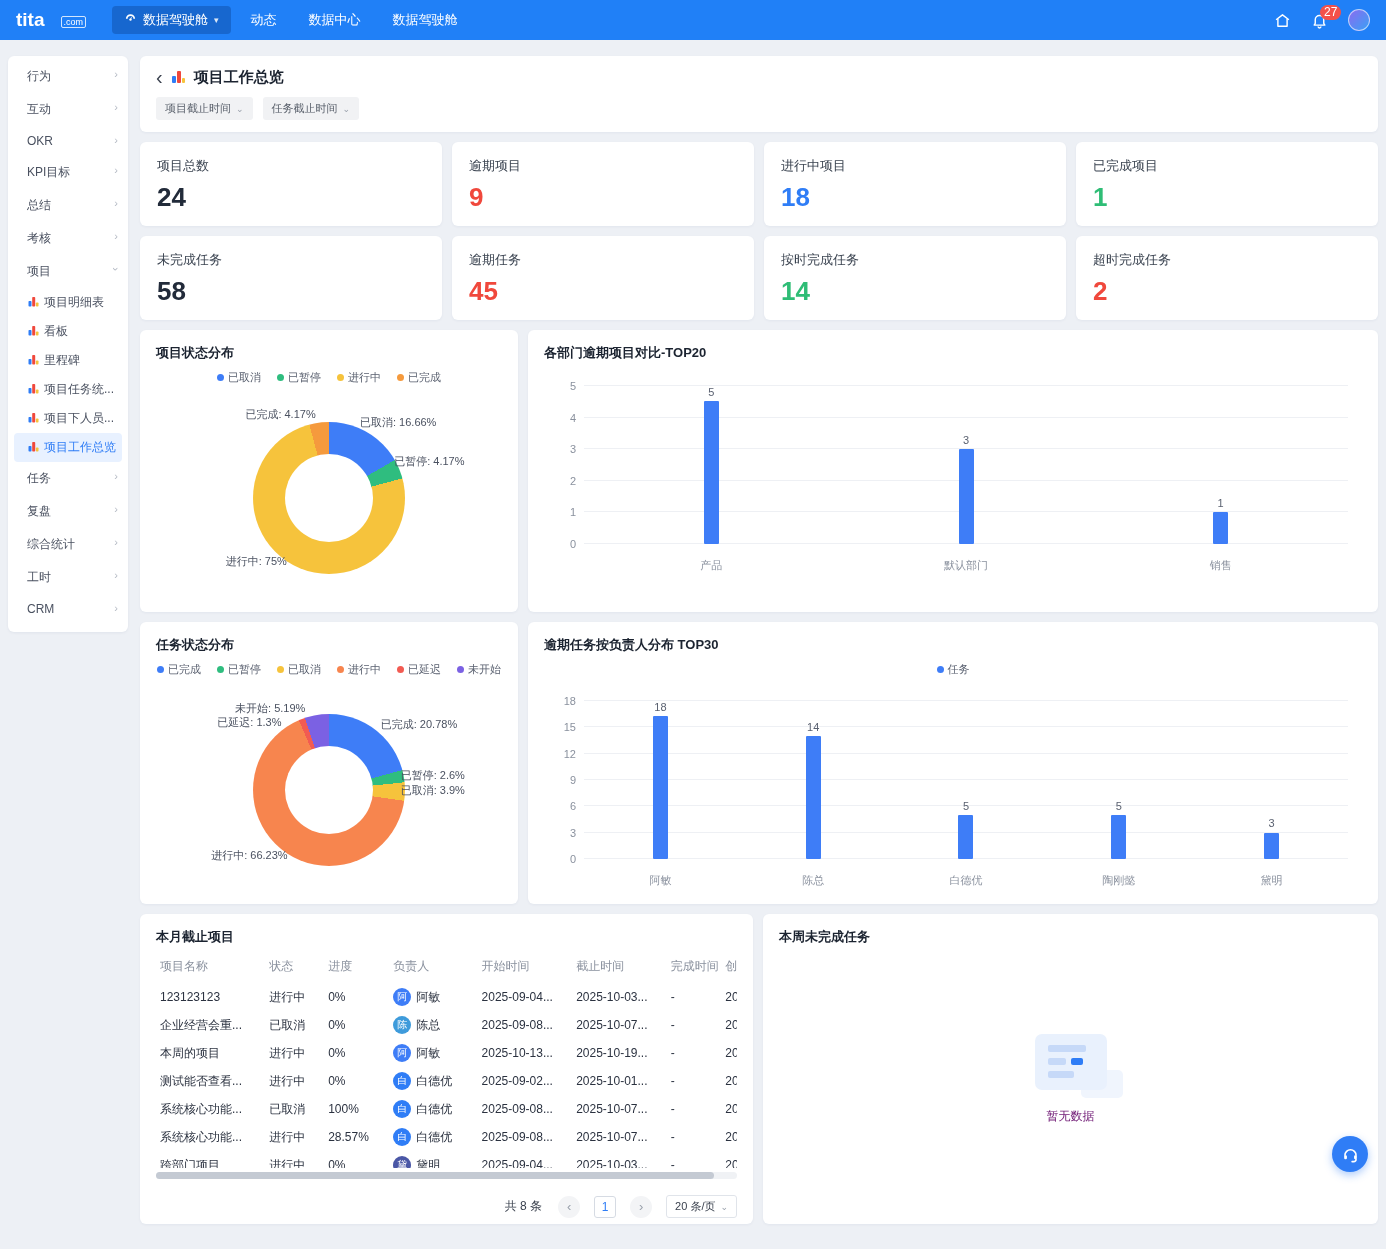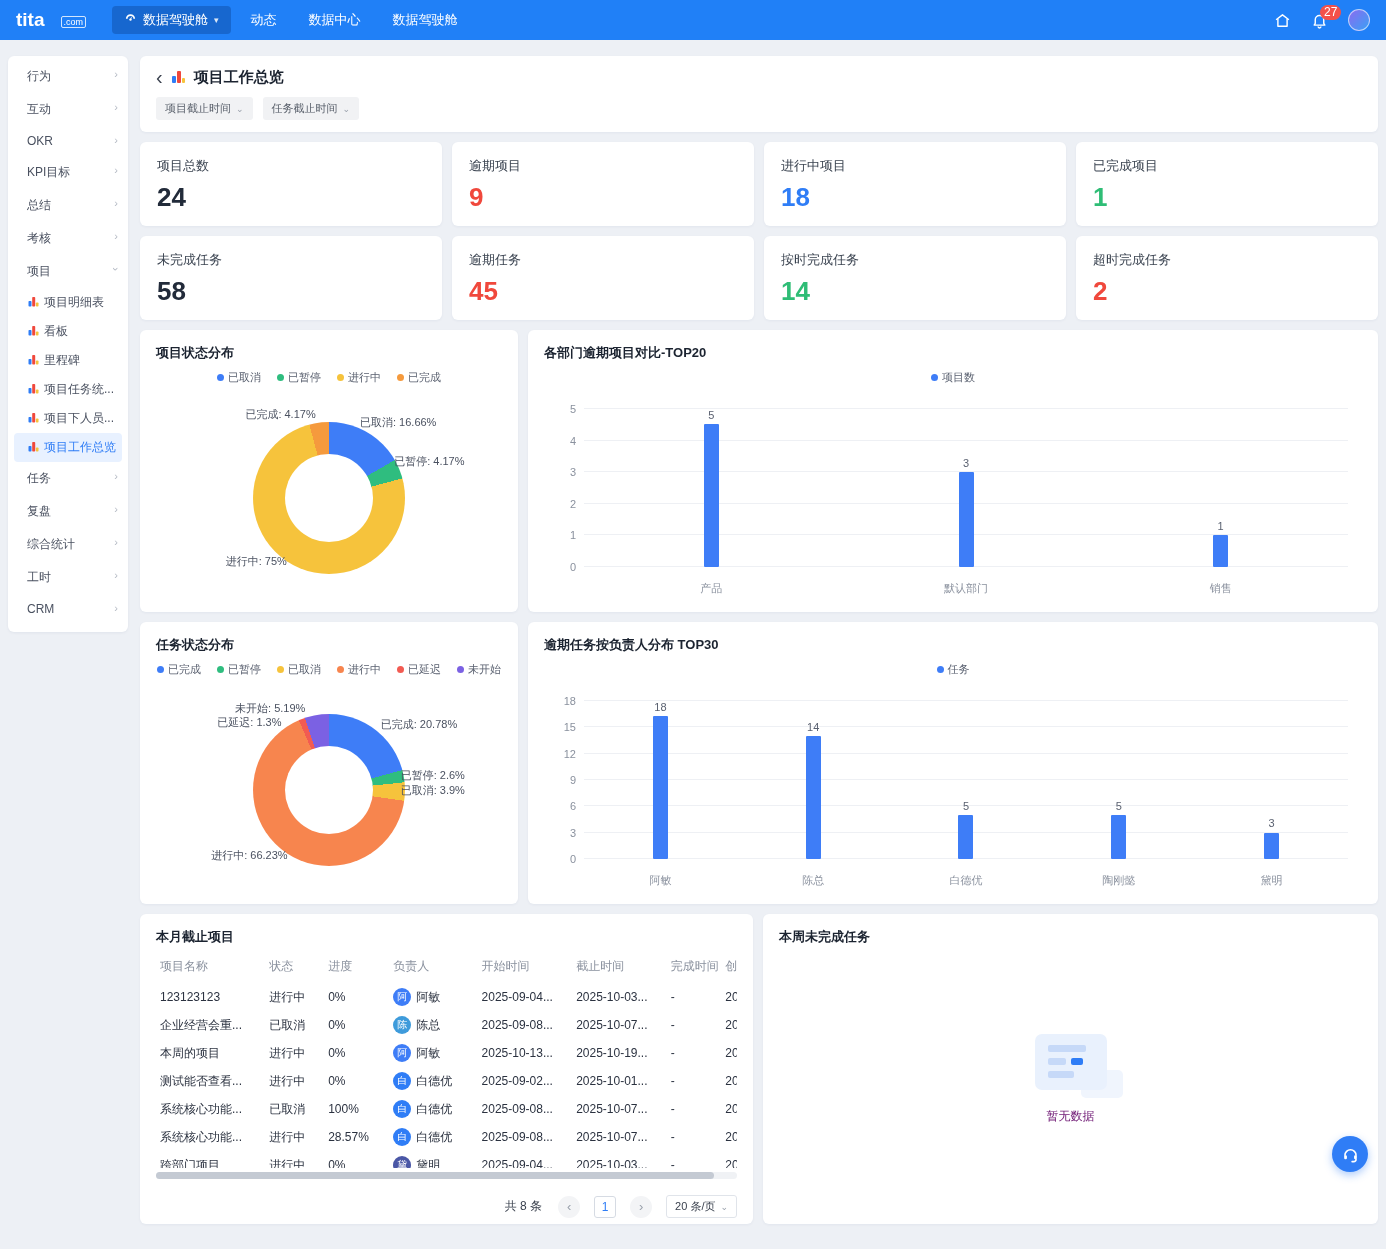--- a/index.html
+++ b/index.html
@@ -337,26 +337,20 @@
         <div class="donut-area">
             <div class="donut" style="background: conic-gradient(rgb(62, 125, 247) 0%, rgb(62, 125, 247) 16.66%, rgb(47, 189, 127) 16.66%, rgb(47, 189, 127) 20.83%, rgb(246, 195, 60) 20.83%, rgb(246, 195, 60) 95.83%, rgb(245, 154, 61) 95.83%, rgb(245, 154, 61) 100%);"></div>
             <div class="dlabel" style="left: 36%; top: 12%;">已完成: 4.17%</div>
             <div class="dlabel" style="left: 70%; top: 16%;">已取消: 16.66%</div>
             <div class="dlabel" style="left: 79%; top: 35%;">已暂停: 4.17%</div>
             <div class="dlabel" style="left: 29%; top: 84%;">进行中: 75%</div>
           </div>
       </div>
       <div class="card panel" id="chart1">
         <div class="panel-title">各部门逾期项目对比-TOP20</div>
-        <div class="legend">
-            <span class="legend-item">
-              <span class="ldot" style="background: rgb(62, 125, 247);"></span>
-              <span>项目数</span>
-            </span>
-          </div>
         <div class="bar-wrap">
             <div class="plot">
               <div class="grid" style="bottom: 0%;"></div>
               <div class="ytick" style="bottom: 0%;">0</div>
               <div class="grid" style="bottom: 20%;"></div>
               <div class="ytick" style="bottom: 20%;">1</div>
               <div class="grid" style="bottom: 40%;"></div>
               <div class="ytick" style="bottom: 40%;">2</div>
               <div class="grid" style="bottom: 60%;"></div>
               <div class="ytick" style="bottom: 60%;">3</div>

